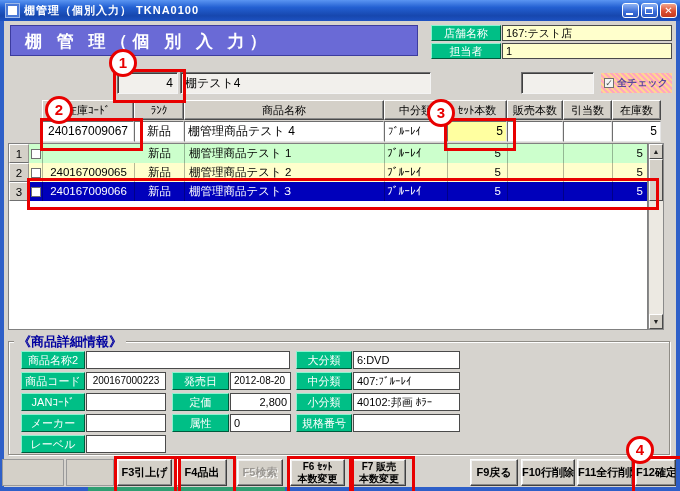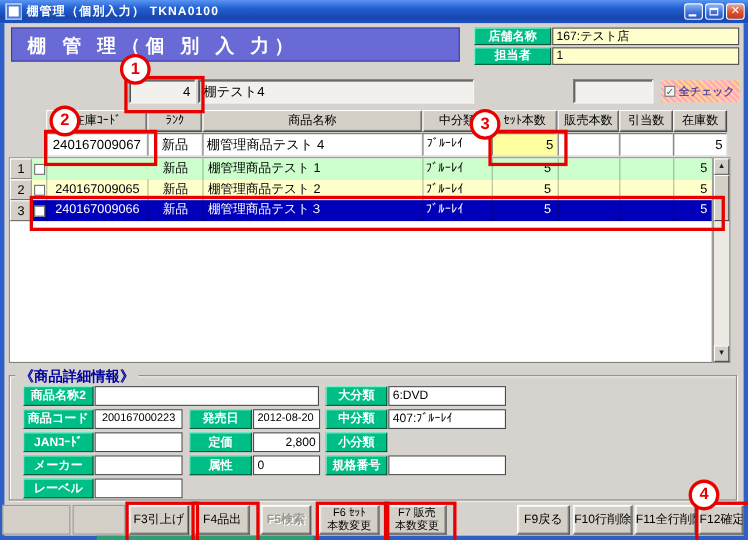--- a/index.html
+++ b/index.html
@@ -23,21 +23,21 @@
     border-top-width:2px;box-sizing:border-box;}
   .wborder{position:absolute;background:#2e5fc8;}
   .wb-l{left:0;top:21px;width:4px;bottom:0;}
   .wb-r{right:0;top:21px;width:4px;bottom:0;}
   .wb-b{left:0;bottom:0;height:4px;width:680px;}
   .taskstrip{position:absolute;left:88px;bottom:0;width:197px;height:4px;background:#2f9e72;}
   
   .hband{position:absolute;left:10px;top:25px;width:408px;height:31px;background:#6a6ad6;
     border:1px solid #3c3c9e;color:#fff;font-size:17px;font-weight:bold;letter-spacing:5px;
     line-height:31px;padding-left:14px;box-sizing:border-box;}
-  .glabel{position:absolute;background:#00bf86;color:#fff;font-weight:bold;font-size:11px;
+  .glabel{position:absolute;background:#00bf86;color:#fff;font-weight:normal;font-size:11px;
     text-align:center;border-top:1px solid #8cf2cf;border-left:1px solid #8cf2cf;
     border-right:1px solid #00593c;border-bottom:1px solid #00593c;box-sizing:border-box;}
   .yfield{position:absolute;background:#ffffcc;border:1px solid #4a4a4a;font-size:11px;
     padding:0 3px;box-sizing:border-box;overflow:hidden;white-space:nowrap;}
   
   .blabel{position:absolute;background:#6a6ad6;color:#fff;font-weight:bold;font-size:12px;
     text-align:center;border:1px solid #30309a;box-sizing:border-box;}
   .sunken{border:1px solid #6e6e6e;border-right-color:#f4f4f4;border-bottom-color:#f4f4f4;
     box-shadow:inset 1px 1px 0 #3f3f3f;background:#f2f0ec;box-sizing:border-box;}
   .tinput{position:absolute;font-size:12px;font-family:inherit;padding:0 4px;outline:none;}
@@ -83,21 +83,21 @@
   .sthumb{position:absolute;left:0;top:15px;width:14px;height:42px;background:#d4d0c8;
     border:1px solid;border-color:#fff #4a4a4a #4a4a4a #fff;box-sizing:border-box;}
   
   .groupbox{position:absolute;left:8px;top:341px;width:662px;height:114px;
     border:1px solid #8f8c86;box-shadow:inset 1px 1px 0 #fff,1px 1px 0 #fff;box-sizing:border-box;}
   .gtitle{position:absolute;left:14px;top:333px;background:#d6d3ce;padding:0 4px;
     color:#0000a0;font-weight:bold;font-size:13px;}
   .wfield{position:absolute;background:#fff;border:1px solid #4a4a4a;font-size:11px;
     line-height:16px;padding:0 3px;box-sizing:border-box;white-space:nowrap;overflow:hidden;}
   
-  .fbtn{position:absolute;top:459px;height:27px;background:#d4d0c8;font-size:11px;font-weight:normal;
+  .fbtn{position:absolute;top:459px;height:27px;background:#d4d0c8;font-size:11px;font-weight:bold;
     text-align:center;line-height:25px;border:1px solid;border-color:#fff #404040 #404040 #fff;
     box-shadow:inset -1px -1px 0 #8a8a8a,inset 1px 1px 0 #f2f2f2;box-sizing:border-box;
     white-space:nowrap;overflow:hidden;}
   .fbtn.two{line-height:12px;padding-top:1px;font-size:10px;}
   .fbtn.blank{border-color:#9a9a9a;box-shadow:none;}
   .fbtn.disabled{color:#9a9792;text-shadow:1px 1px 0 #fff;font-weight:bold;}
   
   .abox{position:absolute;border:3px solid #e80000;z-index:80;pointer-events:none;}
   .amark{position:absolute;width:22px;height:22px;border:3px solid #e80000;border-radius:50%;
     background:#fff;color:#e80000;font-weight:bold;font-size:15px;text-align:center;
@@ -229,20 +229,21 @@
   <div class="glabel" style="left:172px;top:393px;width:57px;height:18px;line-height:16px;">定価</div>
   <div class="wfield" style="left:230px;top:393px;width:61px;height:18px;text-align:right;">2,800</div>
   <div class="glabel" style="left:172px;top:414px;width:57px;height:18px;line-height:16px;">属性</div>
   <div class="wfield" style="left:230px;top:414px;width:61px;height:18px;">0</div>
 
   <div class="glabel" style="left:296px;top:351px;width:56px;height:18px;line-height:16px;">大分類</div>
   <div class="wfield" style="left:353px;top:351px;width:107px;height:18px;">6:DVD</div>
   <div class="glabel" style="left:296px;top:372px;width:56px;height:18px;line-height:16px;">中分類</div>
   <div class="wfield" style="left:353px;top:372px;width:107px;height:18px;">407:ﾌﾞﾙｰﾚｲ</div>
   <div class="glabel" style="left:296px;top:393px;width:56px;height:18px;line-height:16px;">小分類</div>
+  <div class="wfield" style="left:353px;top:393px;width:107px;height:18px;">40102:邦画 ﾎﾗｰ</div>
   <div class="glabel" style="left:296px;top:414px;width:56px;height:18px;line-height:16px;">規格番号</div>
   <div class="wfield" style="left:353px;top:414px;width:107px;height:18px;"></div>
 
   <div class="fbtn blank" style="left:2px;width:62px;"></div>
   <div class="fbtn blank" style="left:66px;width:48px;"></div>
   <div class="fbtn" style="left:117px;width:55px;">F3引上げ</div>
   <div class="fbtn" style="left:177px;width:50px;">F4品出</div>
   <div class="fbtn disabled" style="left:237px;width:46px;">F5検索</div>
   <div class="fbtn two" style="left:290px;width:55px;">
     <div>F6 ｾｯﾄ</div>

